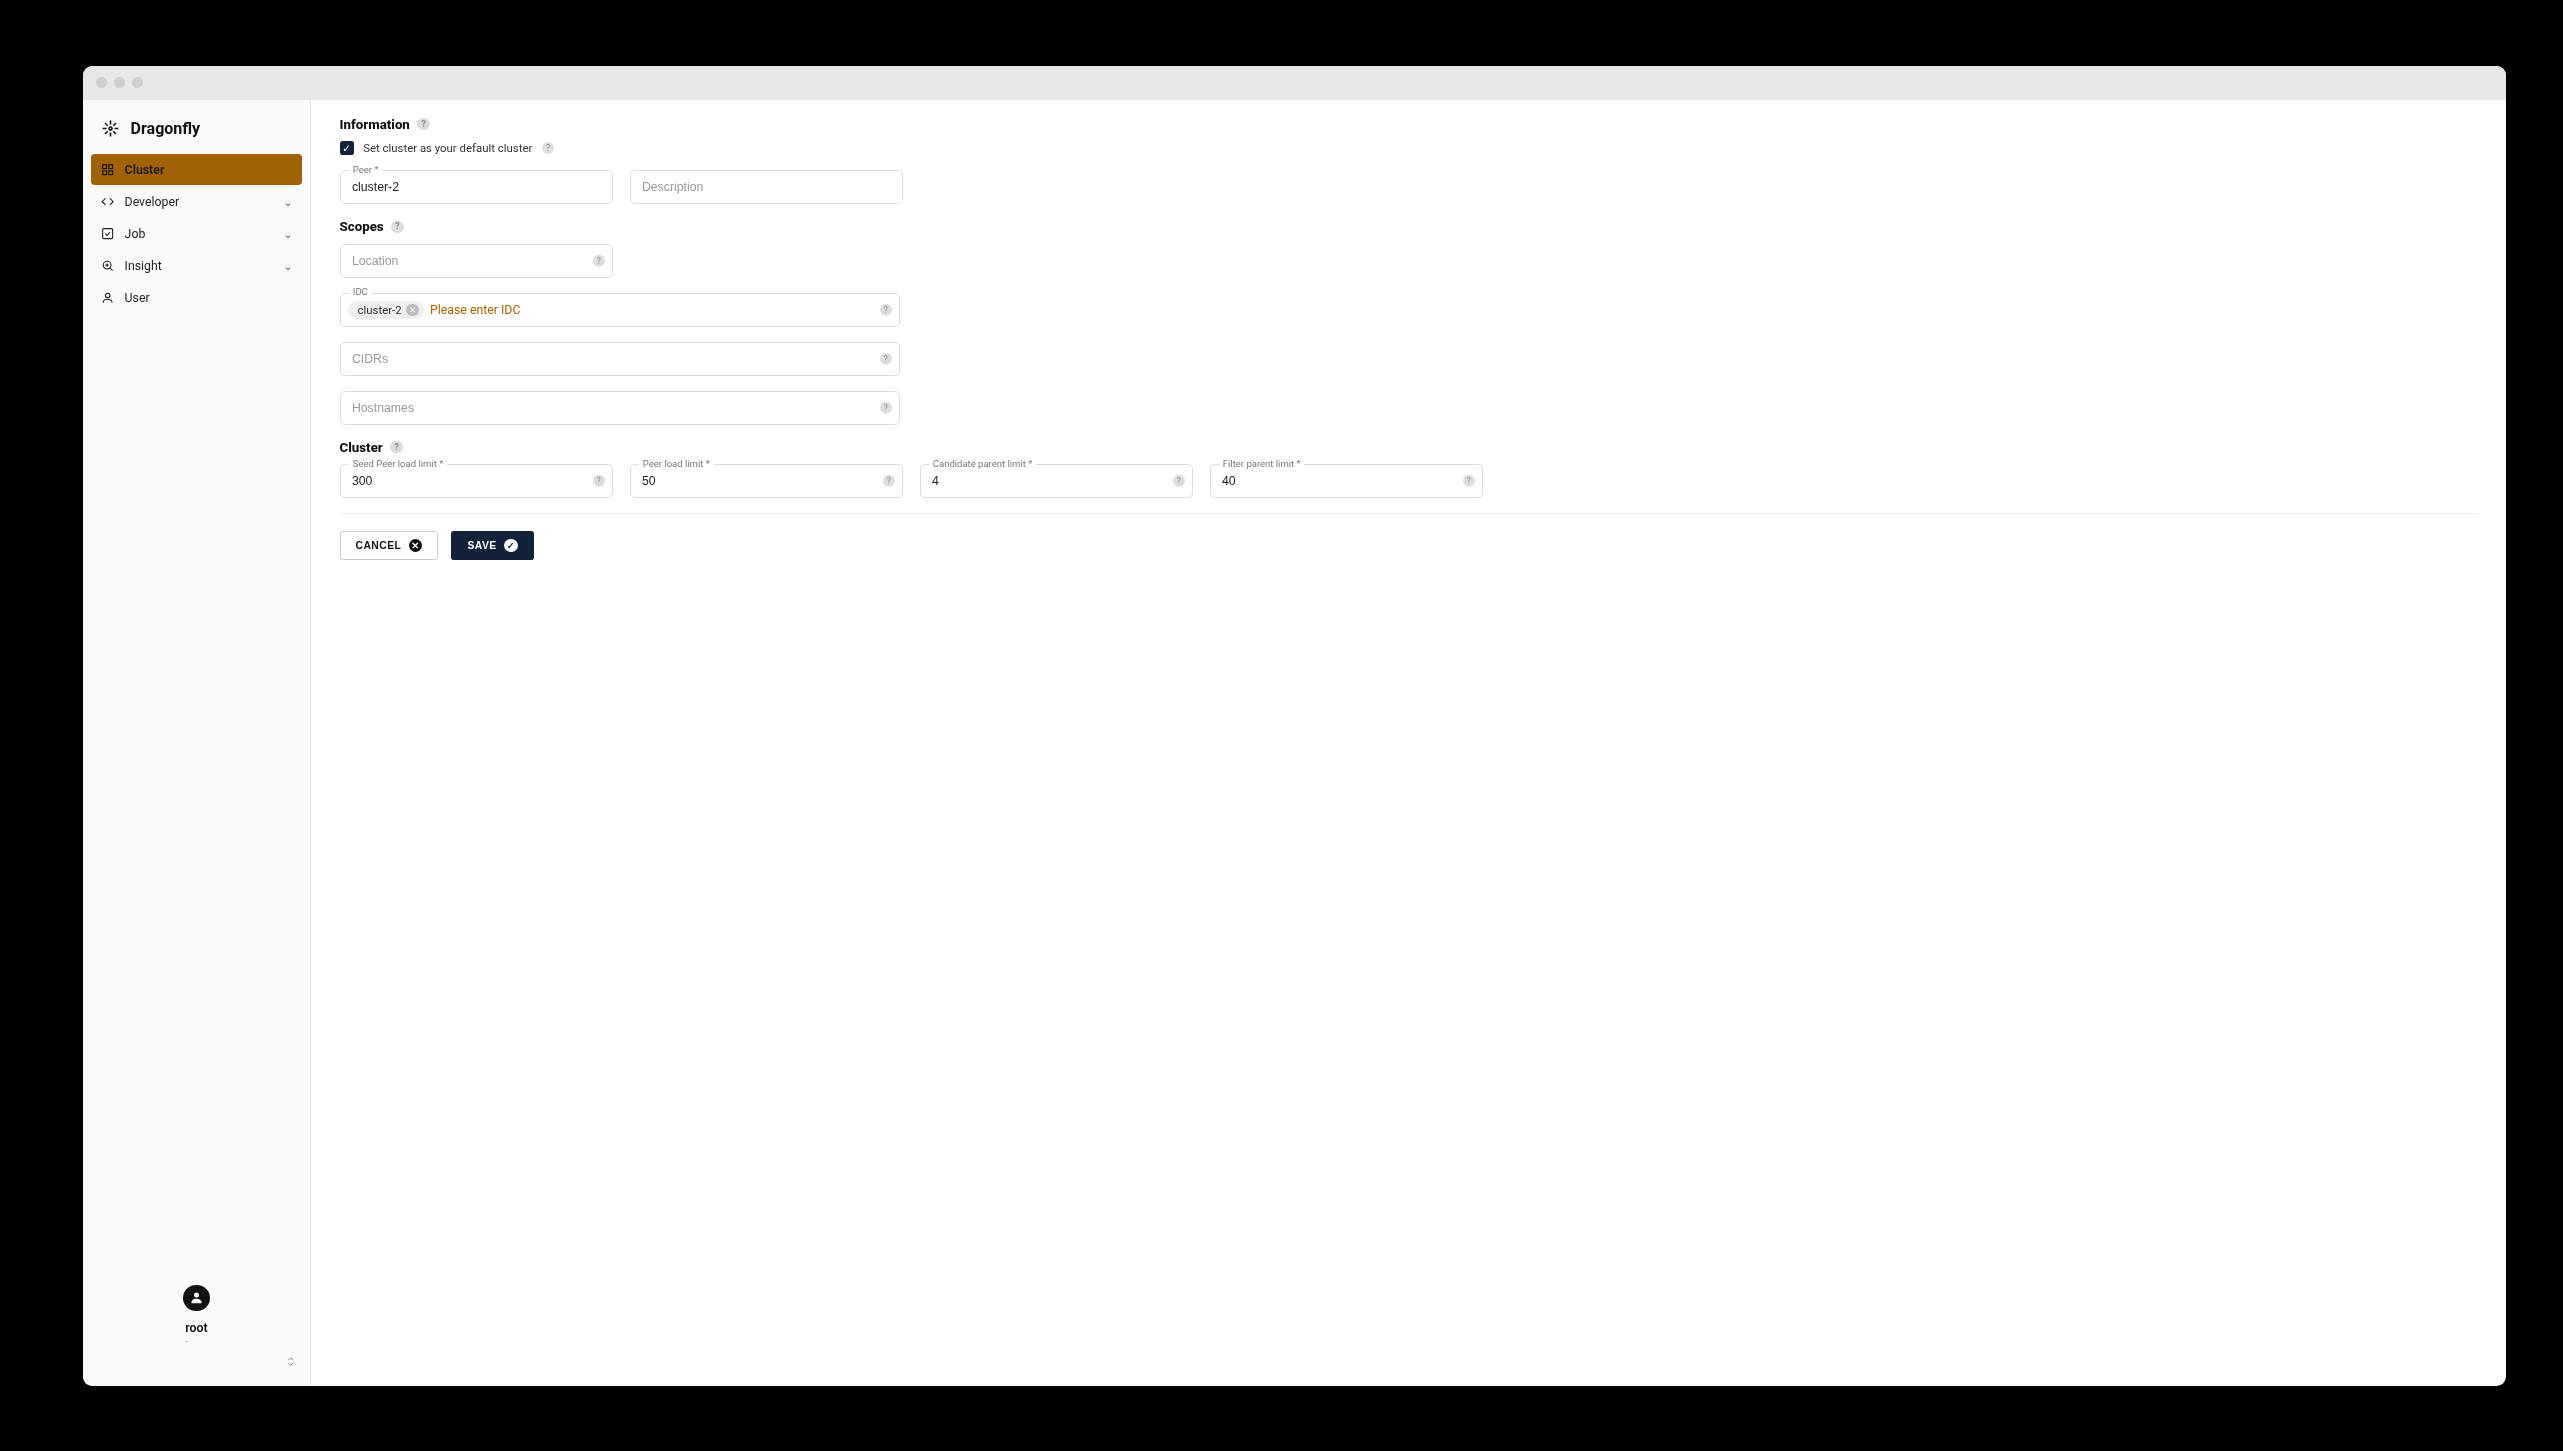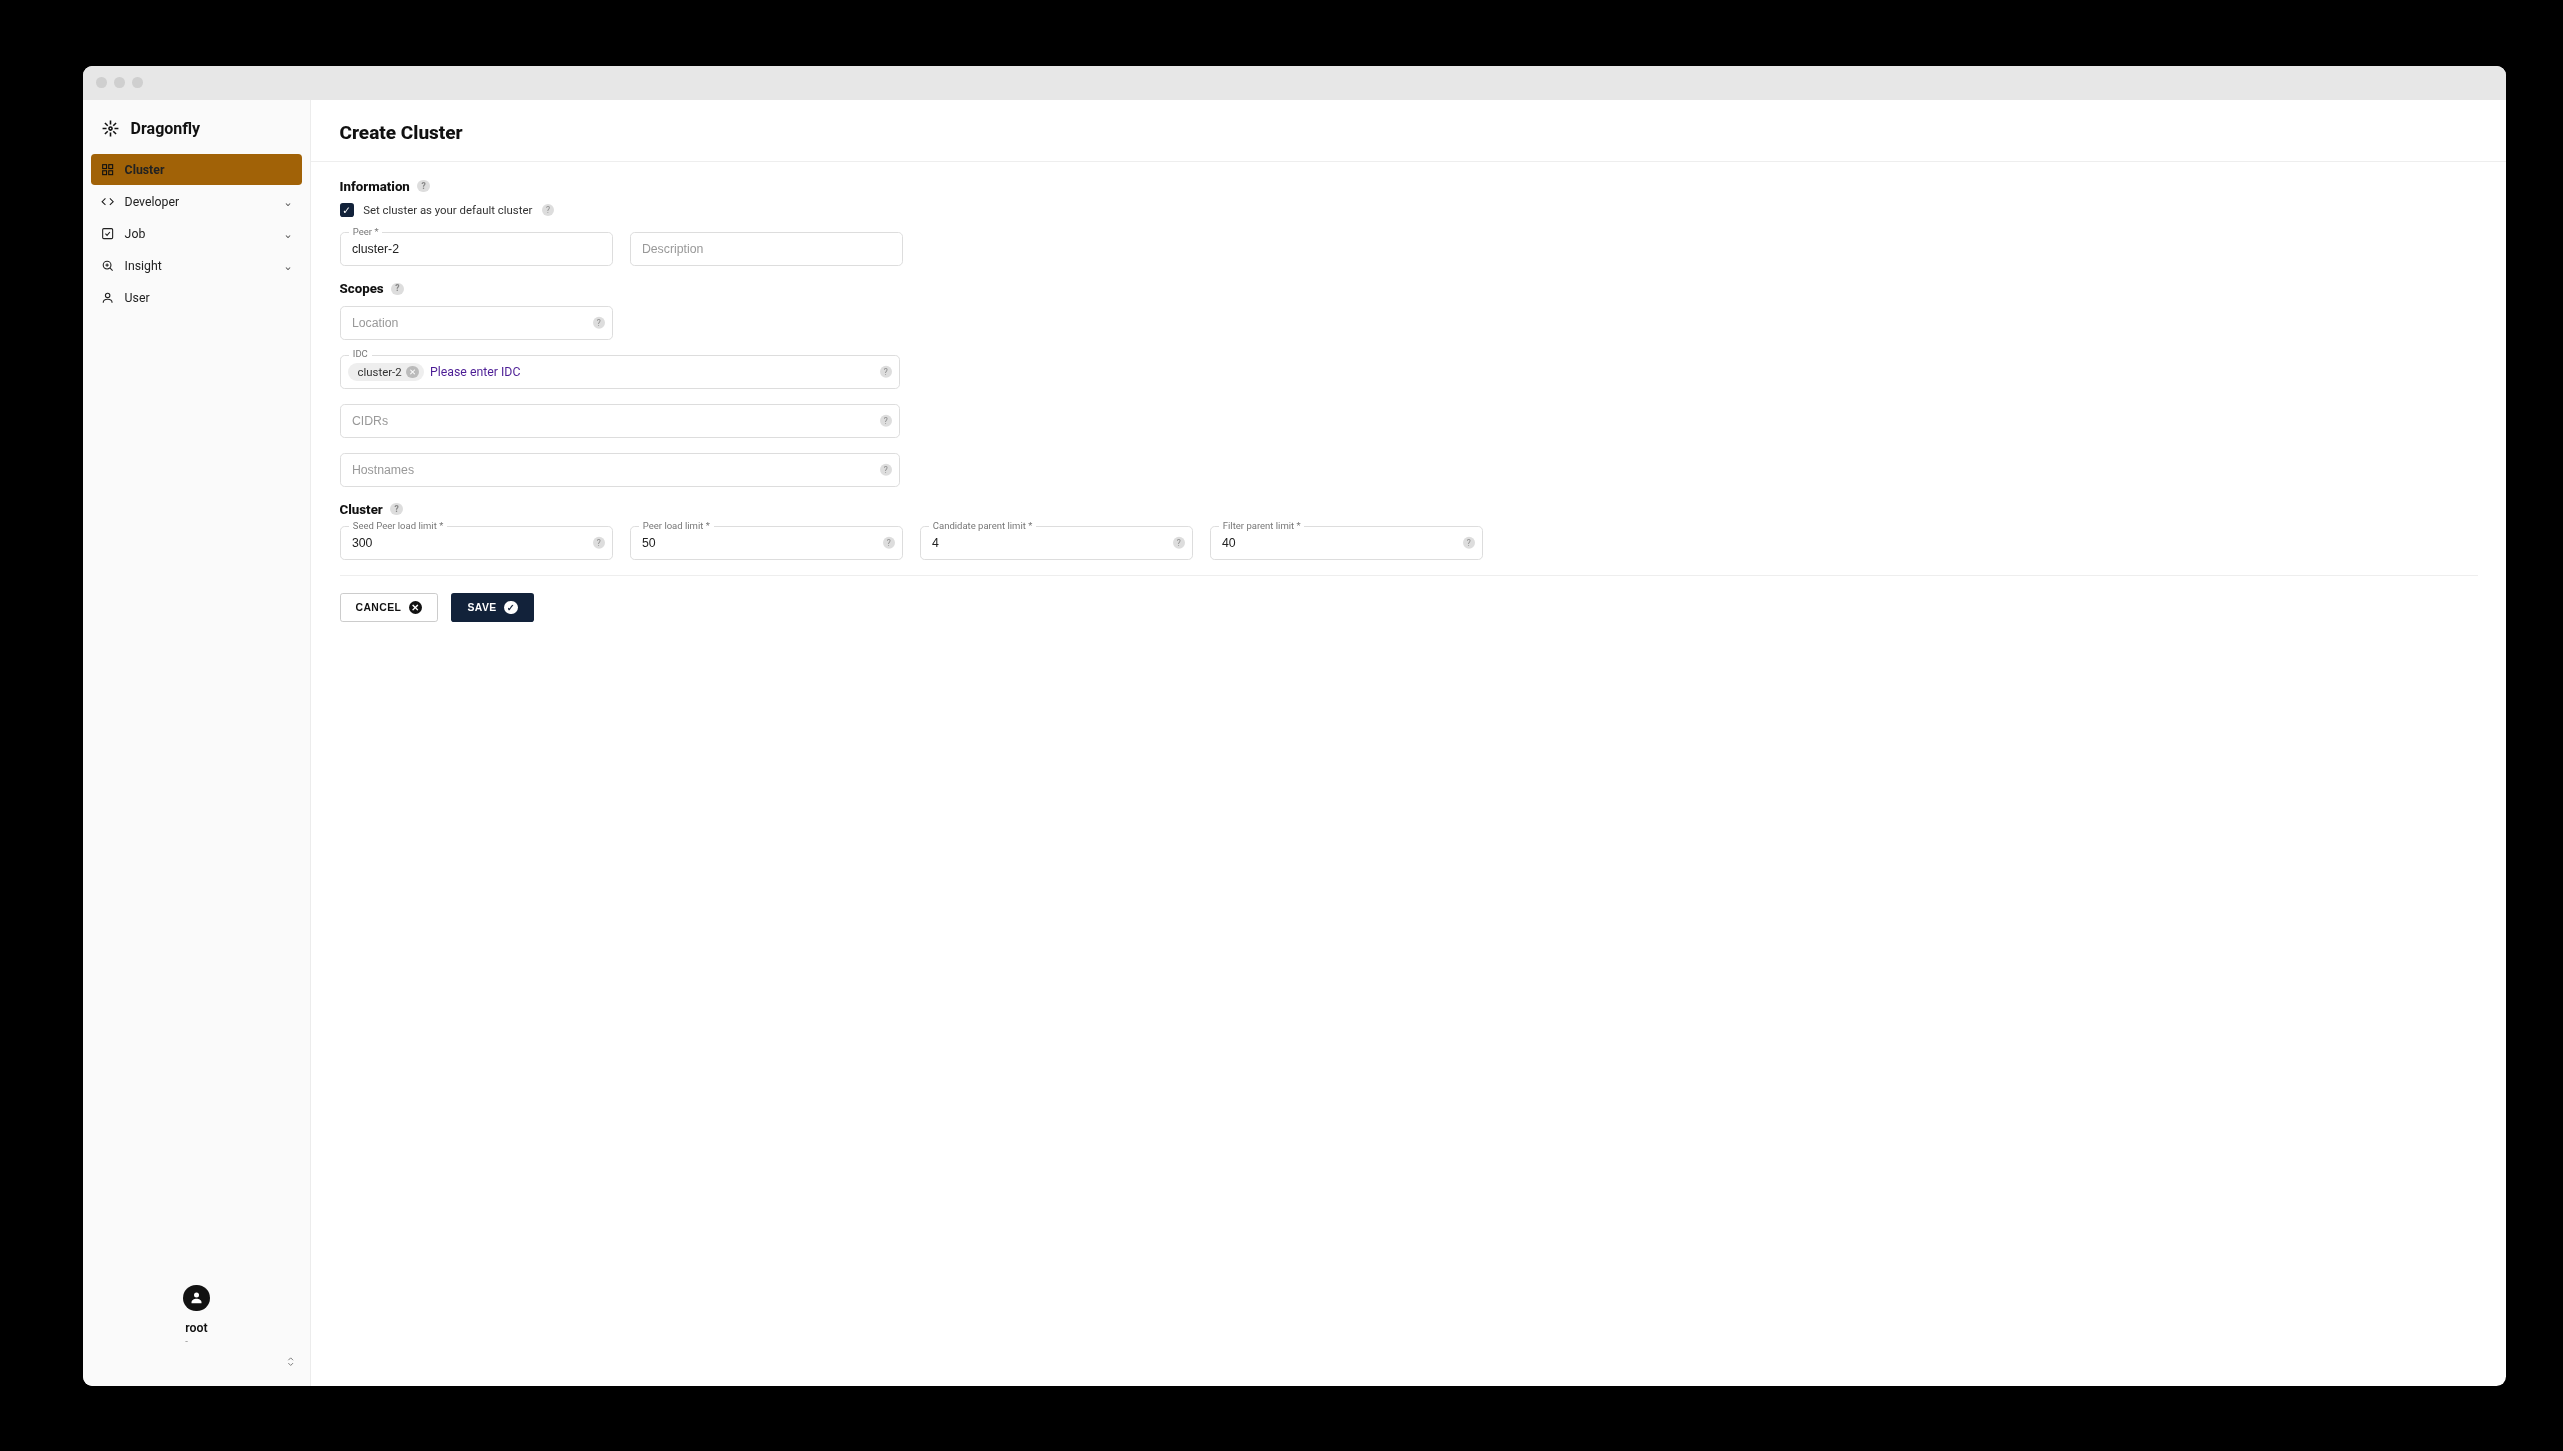--- a/index.html
+++ b/index.html
@@ -152,21 +152,21 @@
   .chips-input {
     width:100%; min-height:34px; border:0.9px solid #ddd; border-radius:4.7px;
     padding: 3.8px 28.5px 3.8px 7.6px; display:flex; align-items:center; gap:5.7px; background:#fff;
     font-size:12.3px;
   }
   .chip {
     background:#eee; border-radius: 11.4px; padding: 1.9px 5.7px 1.9px 9.5px;
     font-size:11.4px; color:#333; display:flex; align-items:center; gap:4.7px;
   }
   .chip .x { width:12.3px; height:12.3px; border-radius:50%; background:#bbb; color:#fff; font-size:8.5px; display:inline-flex; align-items:center; justify-content:center; cursor:pointer; }
-  .chips-placeholder { color:#4c1d95; }
+  .chips-placeholder { color:#a16207; }
 
   .divider { border-top:0.9px solid #eee; margin: 13.3px 0 17px 0; }
   .actions { display:flex; gap:13.3px; }
   .btn {
     height: 28.5px; padding: 0 15px; border-radius: 2.8px; font-size: 10.4px; font-weight: 700;
     letter-spacing: .04em; display:flex; align-items:center; gap:7.6px; cursor:pointer; border:0.9px solid transparent;
   }
   .btn .bicon { width:13.3px; height:13.3px; border-radius:50%; display:inline-flex; align-items:center; justify-content:center; font-size:9.5px; }
   .btn.cancel { background:#fff; color:#111; border-color:#ccc;justify-content:center; }
   .btn.cancel .bicon { background:#111; color:#fff; }
@@ -273,23 +273,20 @@
           <span class="updown">
             <svg width="11.4" height="13.3" viewBox="0 0 24 24" fill="none" stroke="#777" stroke-width="2">
                 <polyline points="7 9 12 4 17 9"></polyline>
                 <polyline points="7 15 12 20 17 15"></polyline>
               </svg>
           </span>
         </div>
       </aside>
 
       <main class="main">
-        <div class="page-header">
-          <h1 class="page-title">Create Cluster</h1>
-        </div>
         <div class="content">
 
           <div class="section-title">
             <span>Information</span>
             <span class="help-dot">?</span>
           </div>
           <div class="checkbox-row">
             <span class="checkbox">✓</span>
             <span>Set cluster as your default cluster</span>
             <span class="help-dot">?</span>

